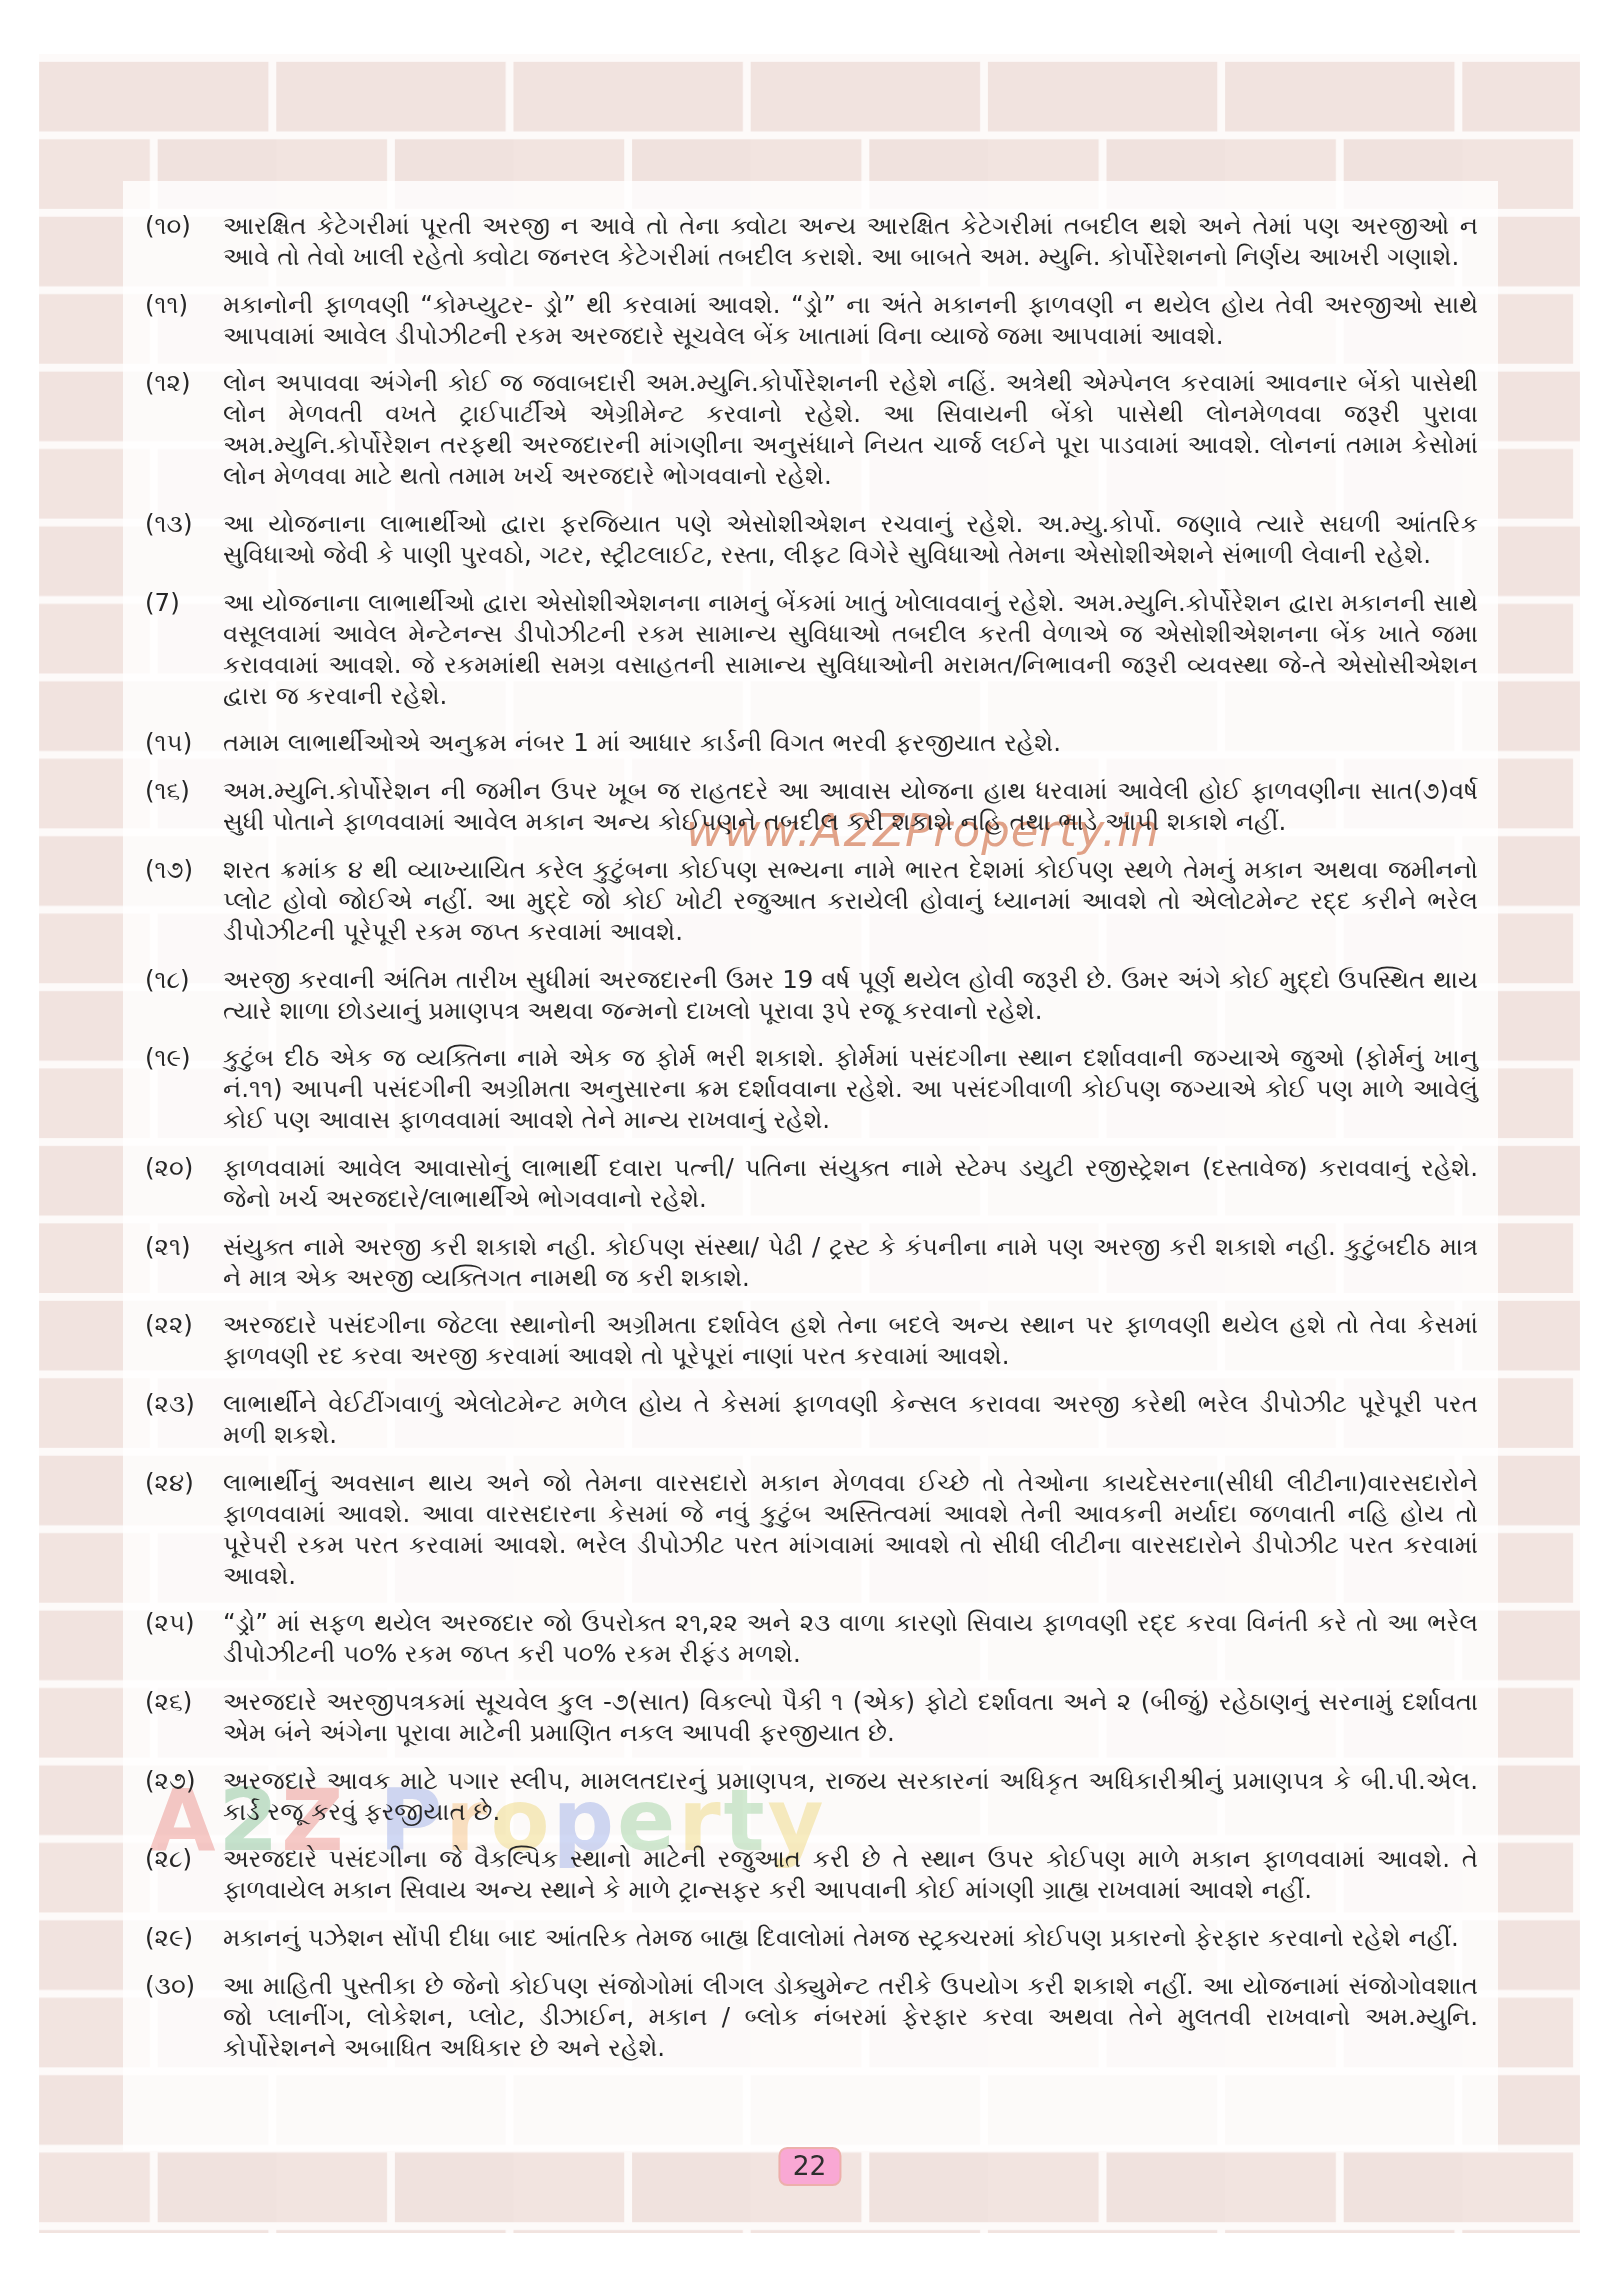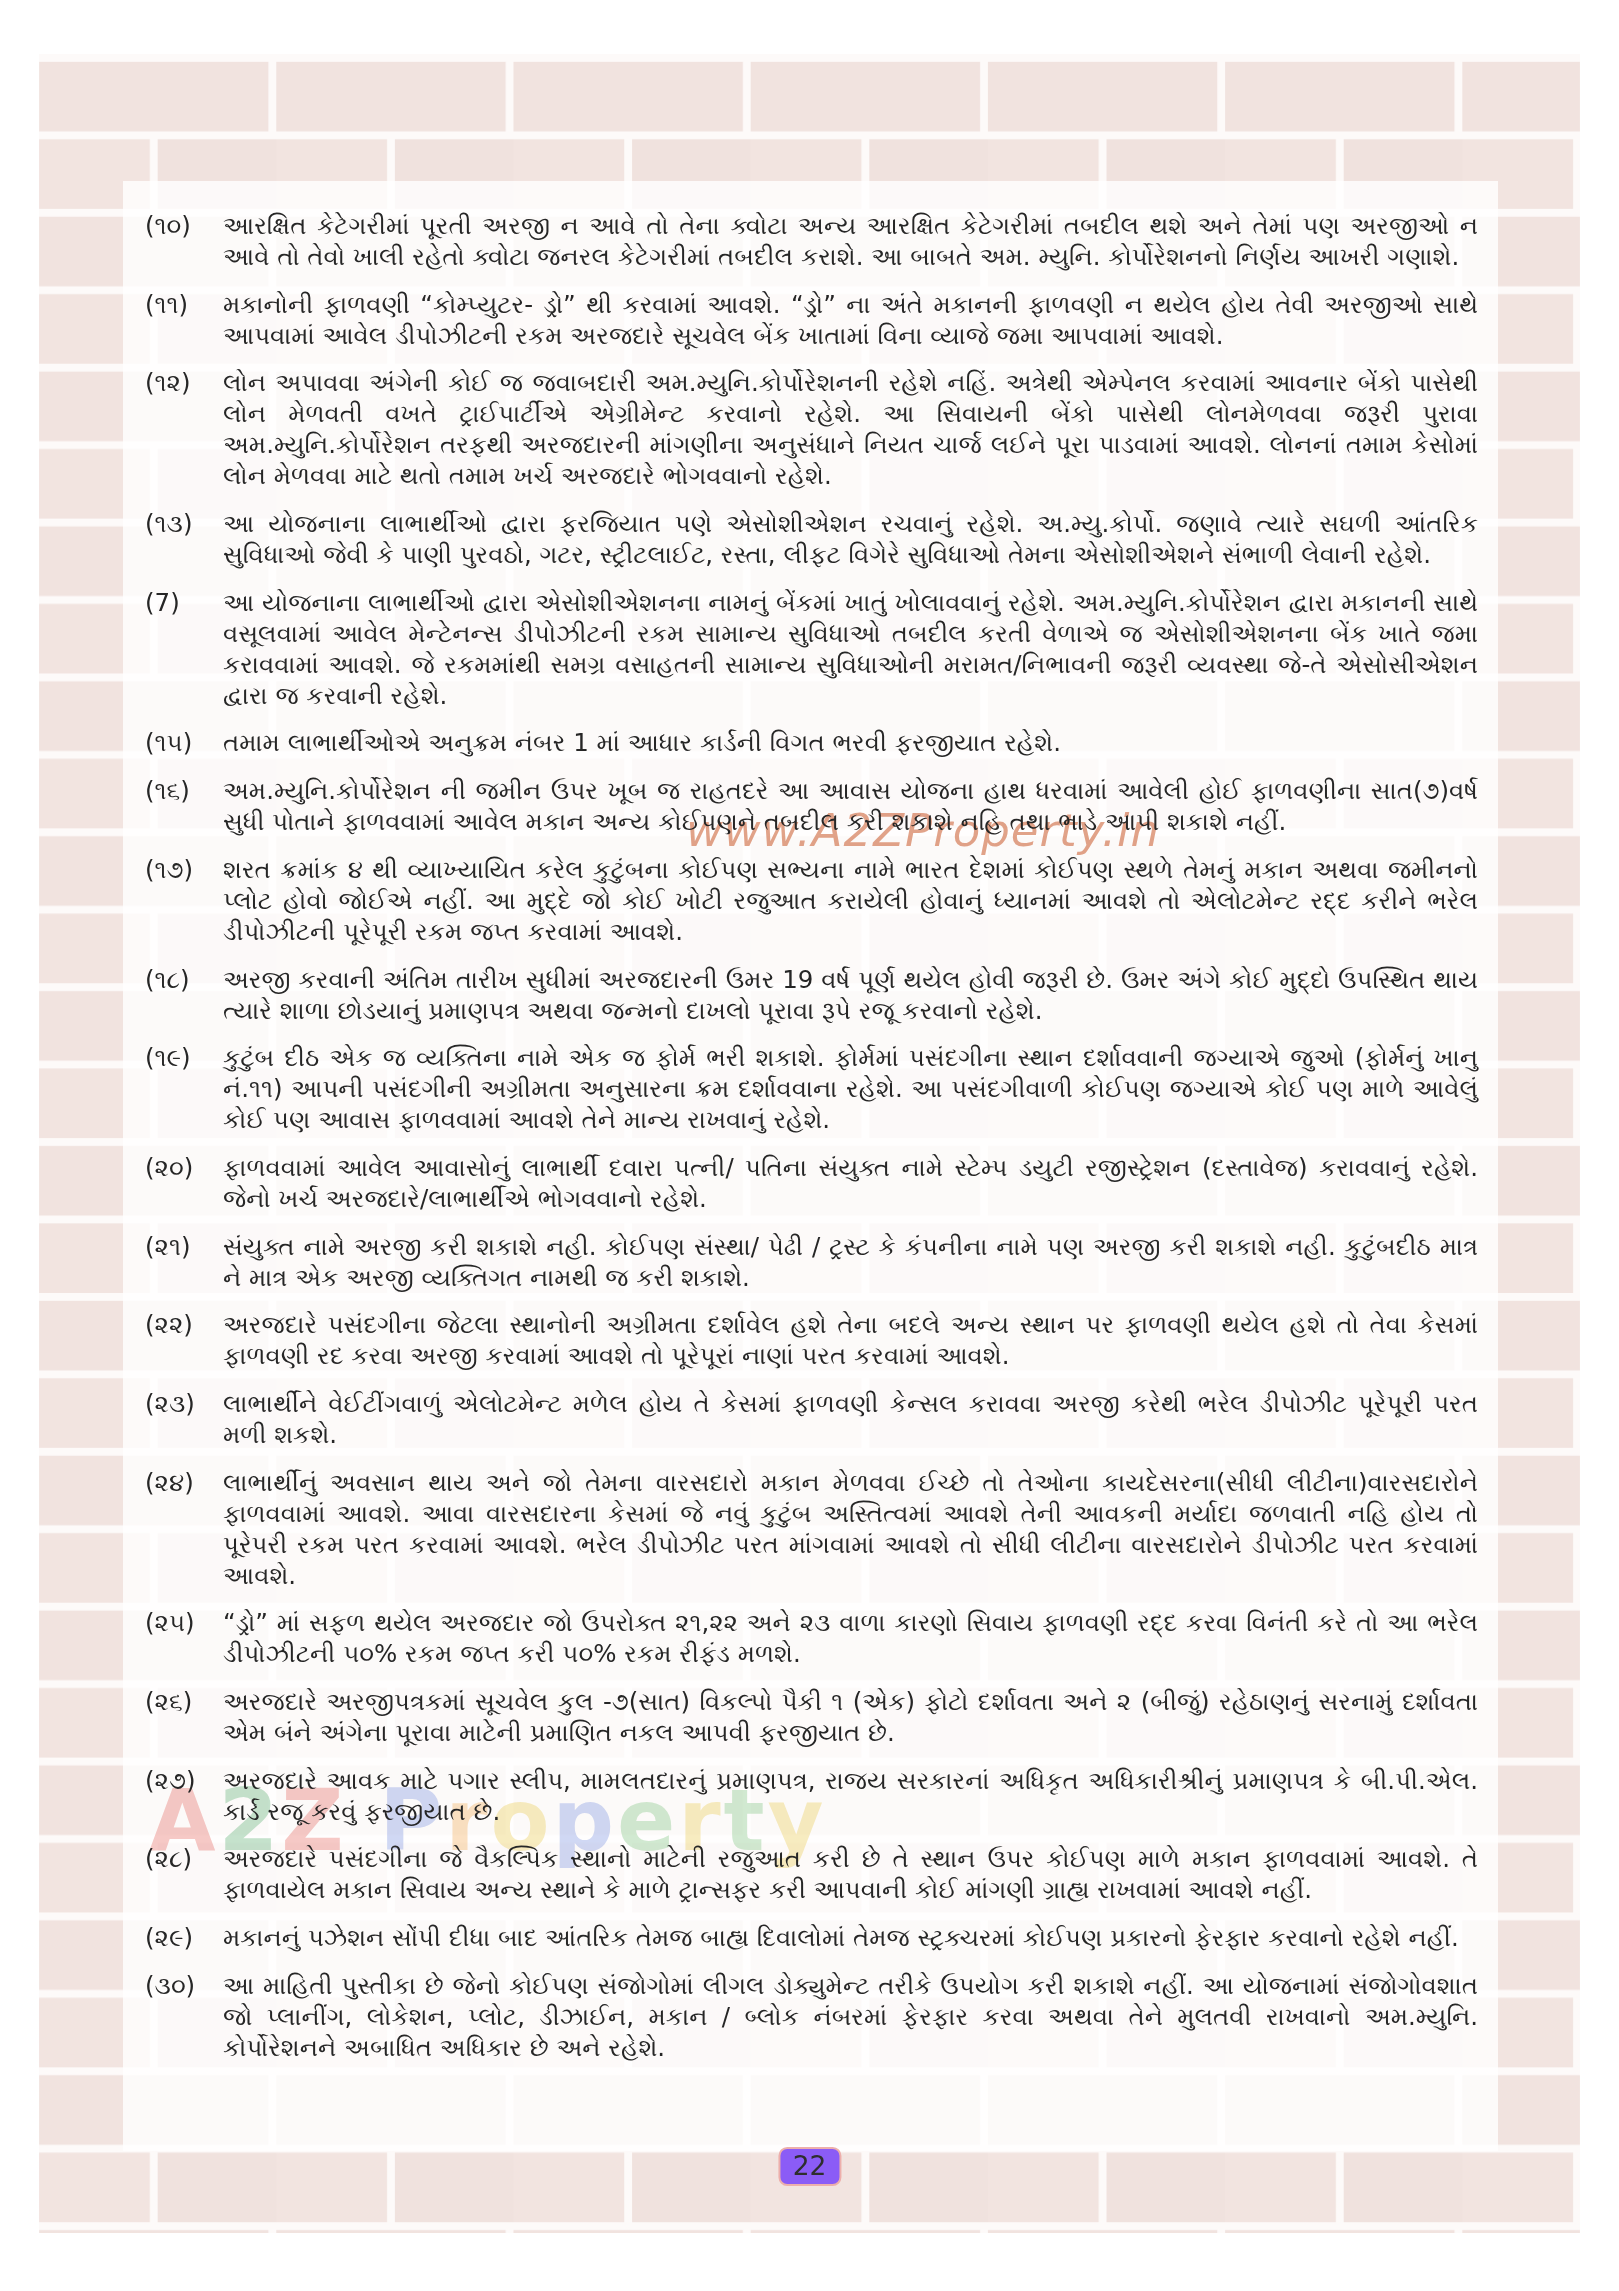--- a/index.html
+++ b/index.html
@@ -39,21 +39,21 @@
     color:#262626;
     font-size:24.5px; line-height:31px;
     z-index:3;
   }
   .item { display:flex; margin-bottom:16.7px; }
   .item .num { flex:0 0 78px; white-space:nowrap; }
   .item .txt { flex:1; text-align:justify; }
   .badge {
     position:absolute; left:50%; top:2147px;
     transform:translateX(-50%);
-    background:#8b5cf6;
+    background:#f9a8d4;
     border:2px solid #edafab;
     border-radius:8.8px;
     padding:1px 12.7px 2.9px 12.7px;
     font-size:26.5px; color:#2e2e2e;
     z-index:4;
   }
 </style>
 </head>
 <body>
 

